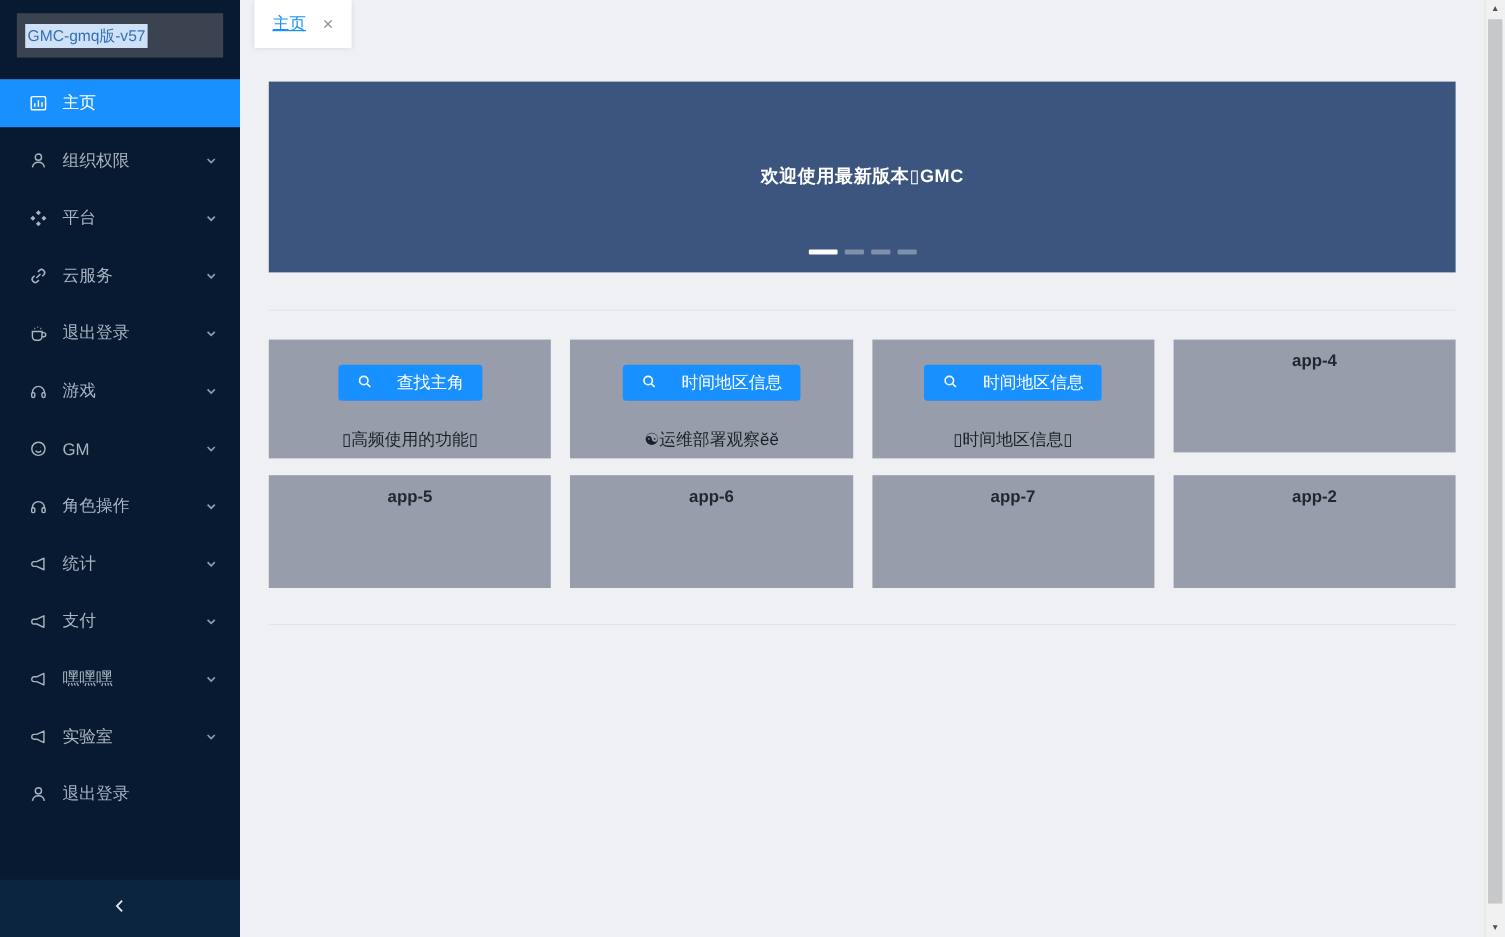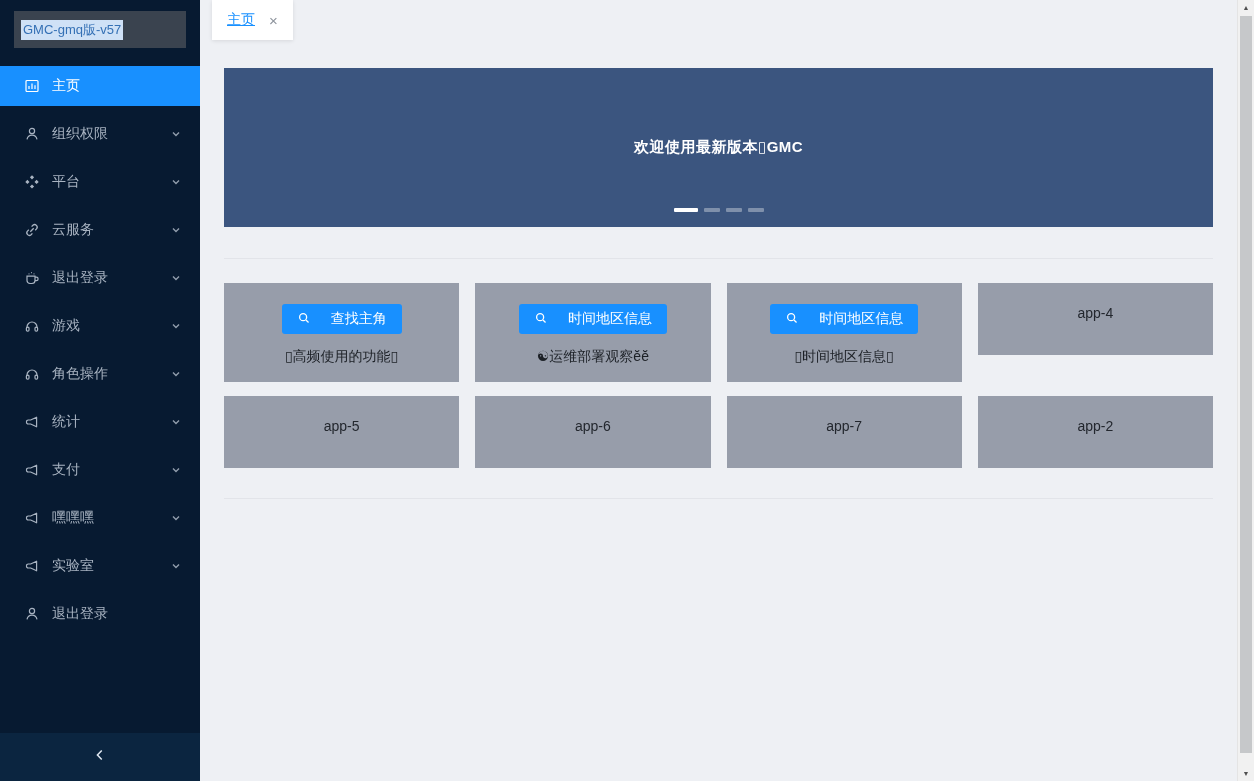--- a/index.html
+++ b/index.html
@@ -35,26 +35,26 @@
   .dots{position:absolute;bottom:15px;left:50%;transform:translateX(-50%);display:flex;gap:6px;}
   .dot{height:4px;width:16px;background:rgba(255,255,255,.35);border-radius:1px;cursor:pointer;}
   .dot.active{width:24px;background:#fff;}
 
   .divider{border-top:1px solid #e2e4e9;height:0;}
   .divider.d1{margin:31px 0 24px 0;}
   .divider.d2{margin:30px 0 0 0;}
 
   .grid{display:grid;grid-template-columns:repeat(4,1fr);column-gap:16px;row-gap:14px;align-items:start;}
   .card{background:#979daa;text-align:center;box-sizing:border-box;cursor:pointer;}
-  .card.plain{height:72px;padding-top:22px;}
+  .card.plain{height:94px;padding-top:9px;font-weight:bold;}
   .card.featured{height:99px;padding-top:21px;}
   .card-title{font-size:14px;color:#23272e;}
   .card-btn{display:inline-flex;align-items:center;gap:20px;background:#1890ff;color:#fff;border:none;font-size:14px;height:30px;padding:0 15px;border-radius:3px;cursor:pointer;font-family:inherit;}
   .card-btn svg{width:14px;height:14px;}
-  .card-sub{margin-top:14px;font-size:14px;color:#1c2026;}
+  .card-sub{margin-top:24px;font-size:14px;color:#1c2026;}
 
   
   .scrollbar{position:absolute;top:0;right:0;width:17px;height:781px;background:#f1f1f1;border-left:1px solid #e4e4e4;box-sizing:border-box;z-index:50;}
   .sb-btn{height:15px;display:flex;align-items:center;justify-content:center;color:#505050;font-size:7px;cursor:pointer;}
   .sb-btn.down{position:absolute;bottom:0;left:0;right:0;}
   .sb-thumb{position:absolute;top:16px;left:2px;right:2px;height:737px;background:#c6c8ca;cursor:pointer;}
 </style>
 </head>
 <body>
 
@@ -136,20 +136,35 @@
   </div>
         <div class="menu-item">
     <span class="mi-icon">
             <svg viewBox="0 0 16 16" fill="none" stroke="currentColor" stroke-width="1.2">
               <path d="M3 10V9a5 5 0 0110 0v1"></path>
               <rect x="2.4" y="9.2" width="2.6" height="4" rx="1.1"></rect>
               <rect x="11" y="9.2" width="2.6" height="4" rx="1.1"></rect>
             </svg>
           </span>
     <span class="mi-label">游戏</span>
+    <span class="mi-chevron">
+      <svg viewBox="0 0 12 12" fill="none" stroke="currentColor" stroke-width="1.4">
+              <path d="M3 4.5l3 3 3-3"></path>
+            </svg>
+    </span>
+  </div>
+        <div class="menu-item">
+    <span class="mi-icon">
+            <svg viewBox="0 0 16 16" fill="none" stroke="currentColor" stroke-width="1.2">
+              <circle cx="8" cy="8" r="5.5"></circle>
+              <path d="M5.9 6.8h.2M9.9 6.8h.2" stroke-width="1.6"></path>
+              <path d="M5.7 9.6c.6.9 1.4 1.3 2.3 1.3s1.7-.4 2.3-1.3"></path>
+            </svg>
+          </span>
+    <span class="mi-label">GM</span>
     <span class="mi-chevron">
       <svg viewBox="0 0 12 12" fill="none" stroke="currentColor" stroke-width="1.4">
               <path d="M3 4.5l3 3 3-3"></path>
             </svg>
     </span>
   </div>
         <div class="menu-item">
     <span class="mi-icon">
             <svg viewBox="0 0 16 16" fill="none" stroke="currentColor" stroke-width="1.2">
               <path d="M3 10V9a5 5 0 0110 0v1"></path>

